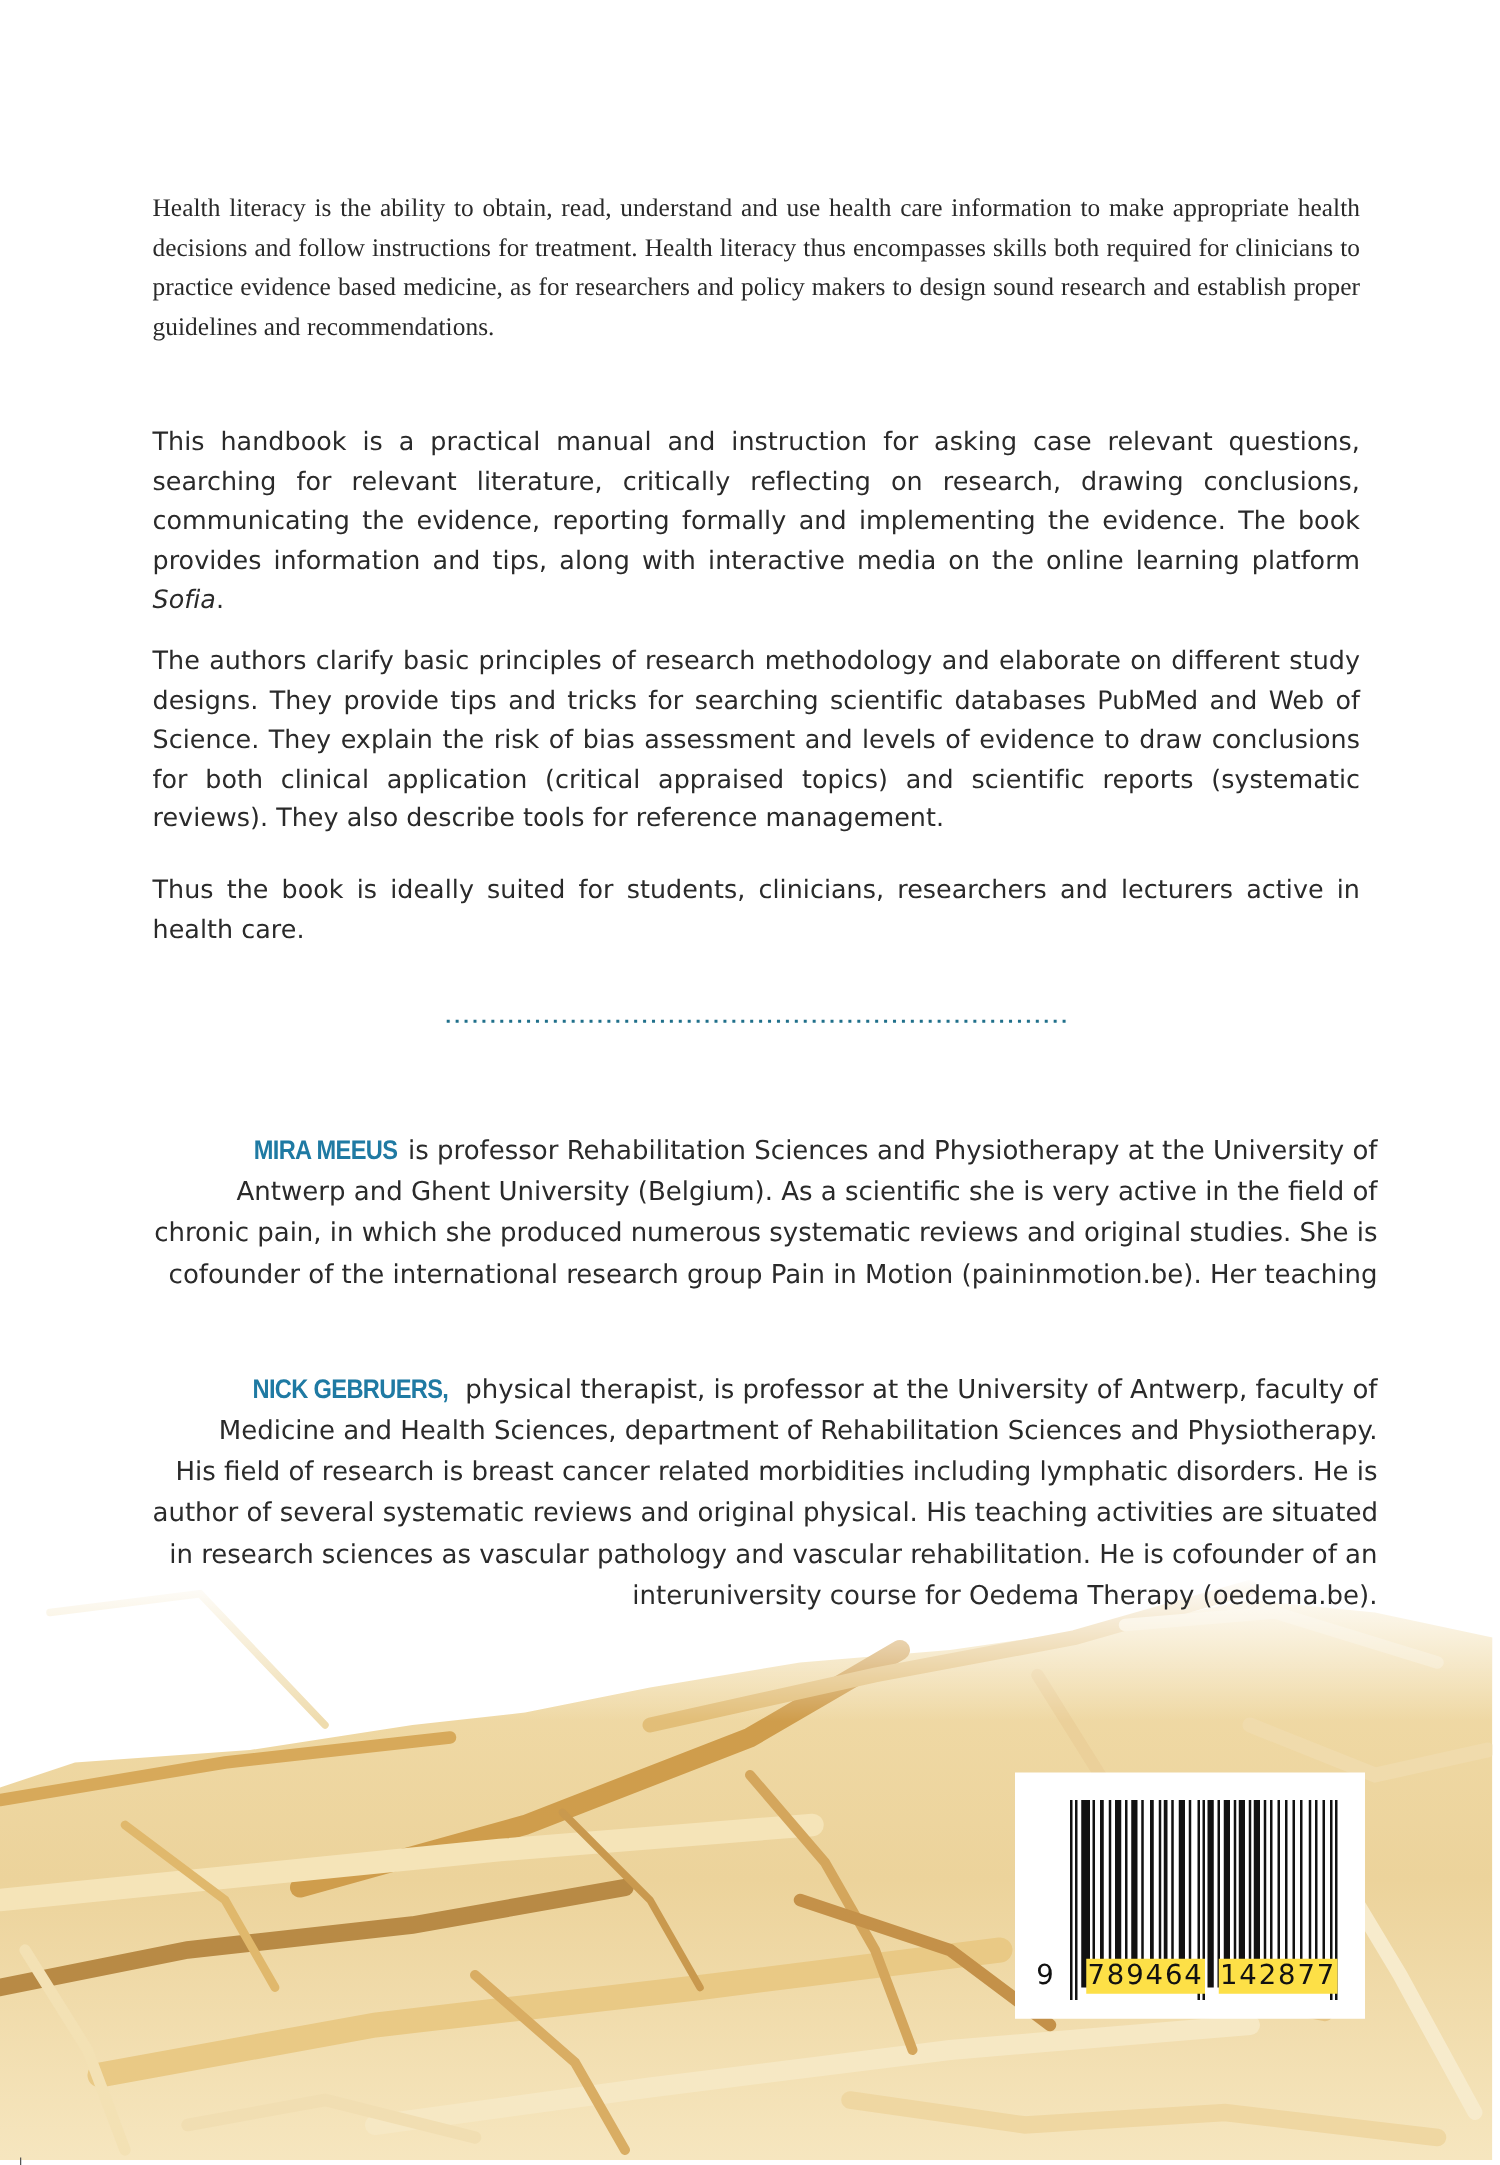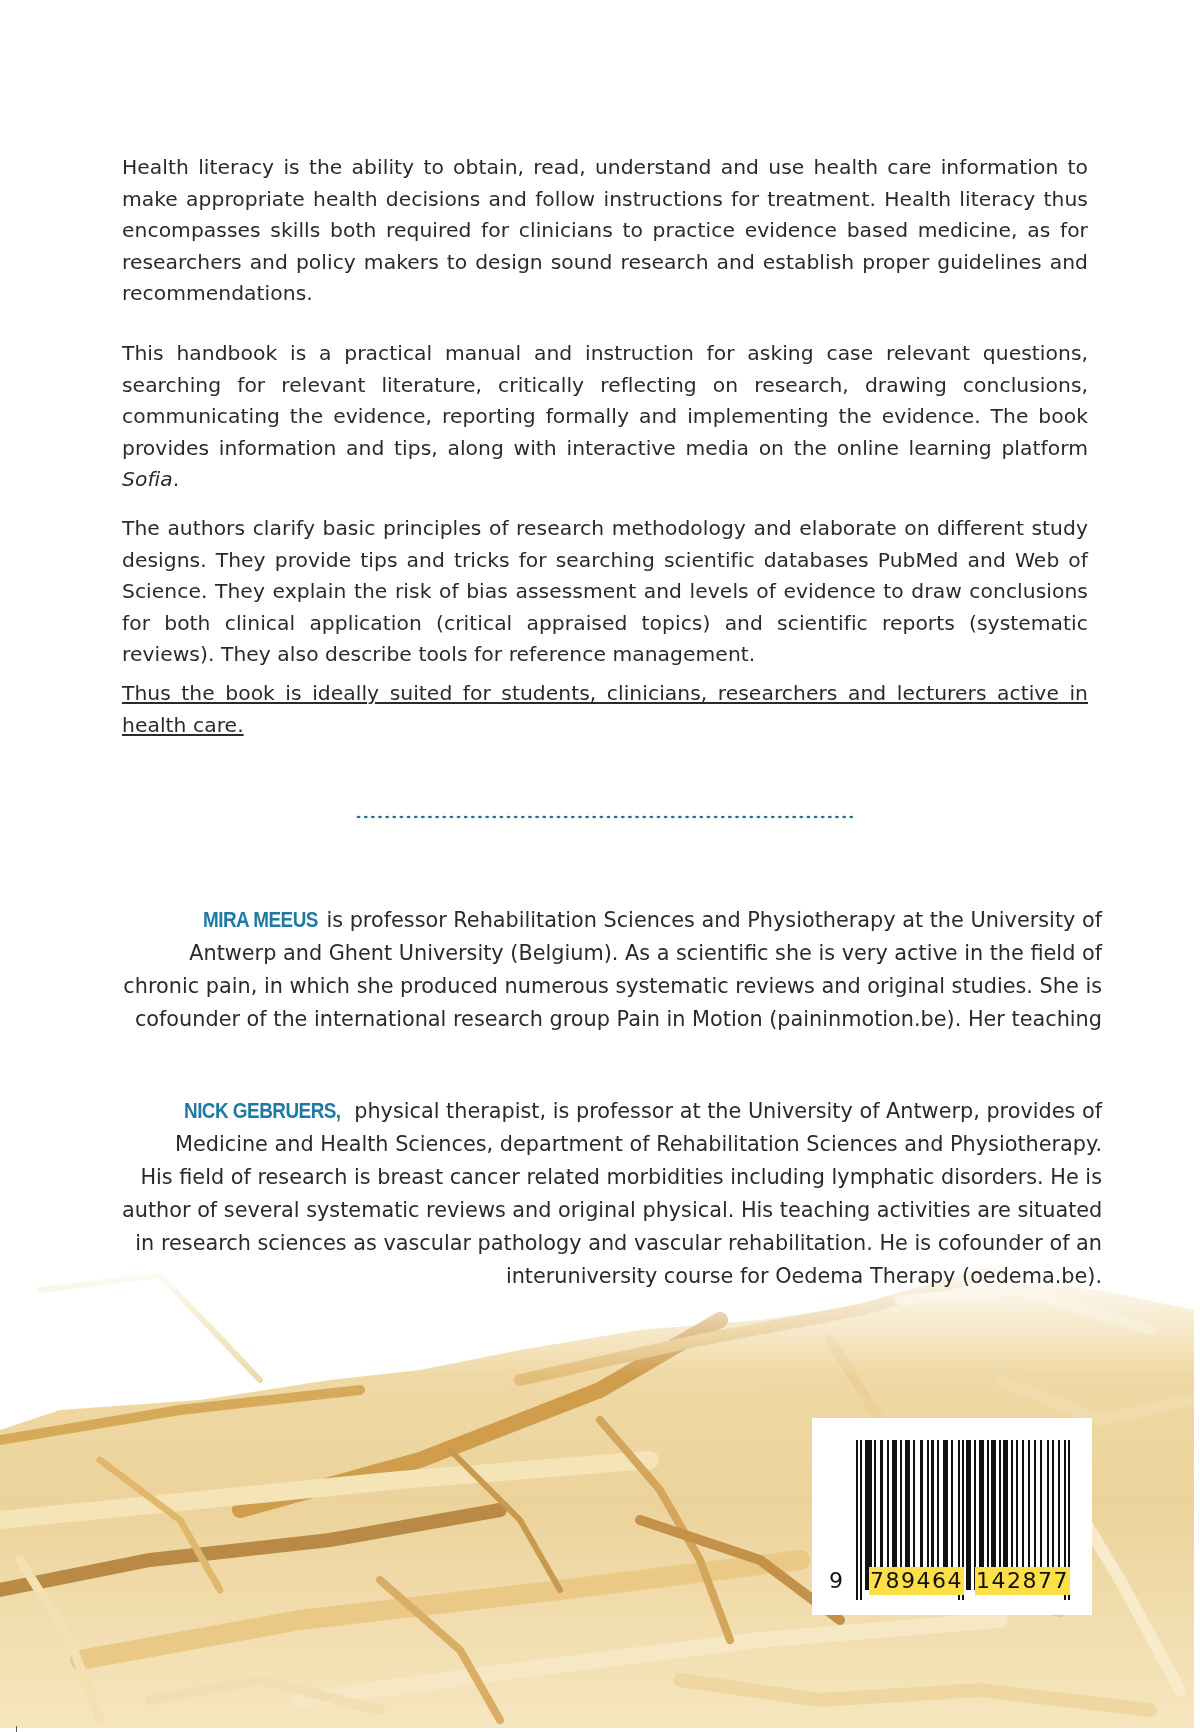--- a/index.html
+++ b/index.html
@@ -43,24 +43,24 @@
     position: absolute;
     left: 122px;
     width: 966px;
     font-size: 20.3px;
     line-height: 31.6px;
     text-align: justify;
     margin: 0;
     letter-spacing: 0.05px;
   }
   .blurb em { font-style: italic; }
-  #p1 { top: 152px; }
+  #p1 { top: 152px; font-family: Liberation Serif, serif; }
   #p2 { top: 338px; }
   #p3 { top: 513px; }
-  #p4 { top: 678px; text-decoration: underline; }
+  #p4 { top: 696px; }
 
   .separator {
     position: absolute;
     left: 355px;
     top: 815px;
     width: 500px;
     height: 4px;
     background-image: radial-gradient(circle, #1f6f8a 1.4px, transparent 1.6px);
     background-size: 7.15px 4px;
     background-repeat: repeat-x;
@@ -176,21 +176,21 @@
   <div class="separator"></div>
 
   <div class="bio" id="bio1">
     <span class="line"><span class="author">MIRA MEEUS</span><span> is professor Rehabilitation Sciences and Physiotherapy at the University of</span></span>
     <span class="line">Antwerp and Ghent University (Belgium). As a scientific she is very active in the field of</span>
     <span class="line">chronic pain, in which she produced numerous systematic reviews and original studies. She is</span>
     <span class="line">cofounder of the international research group Pain in Motion (paininmotion.be). Her teaching</span>
   </div>
 
   <div class="bio" id="bio2">
-    <span class="line"><span class="author">NICK GEBRUERS,</span><span> physical therapist, is professor at the University of Antwerp, provides of</span></span>
+    <span class="line"><span class="author">NICK GEBRUERS,</span><span> physical therapist, is professor at the University of Antwerp, faculty of</span></span>
     <span class="line">Medicine and Health Sciences, department of Rehabilitation Sciences and Physiotherapy.</span>
     <span class="line">His field of research is breast cancer related morbidities including lymphatic disorders. He is</span>
     <span class="line">author of several systematic reviews and original physical. His teaching activities are situated</span>
     <span class="line">in research sciences as vascular pathology and vascular rehabilitation. He is cofounder of an</span>
     <span class="line">interuniversity course for Oedema Therapy (oedema.be).</span>
   </div>
 
   <div class="barcode-box">
     <svg class="barcode-bars" viewBox="0 0 218 160" preserveAspectRatio="none" xmlns="http://www.w3.org/2000/svg">
       <g fill="#111">

